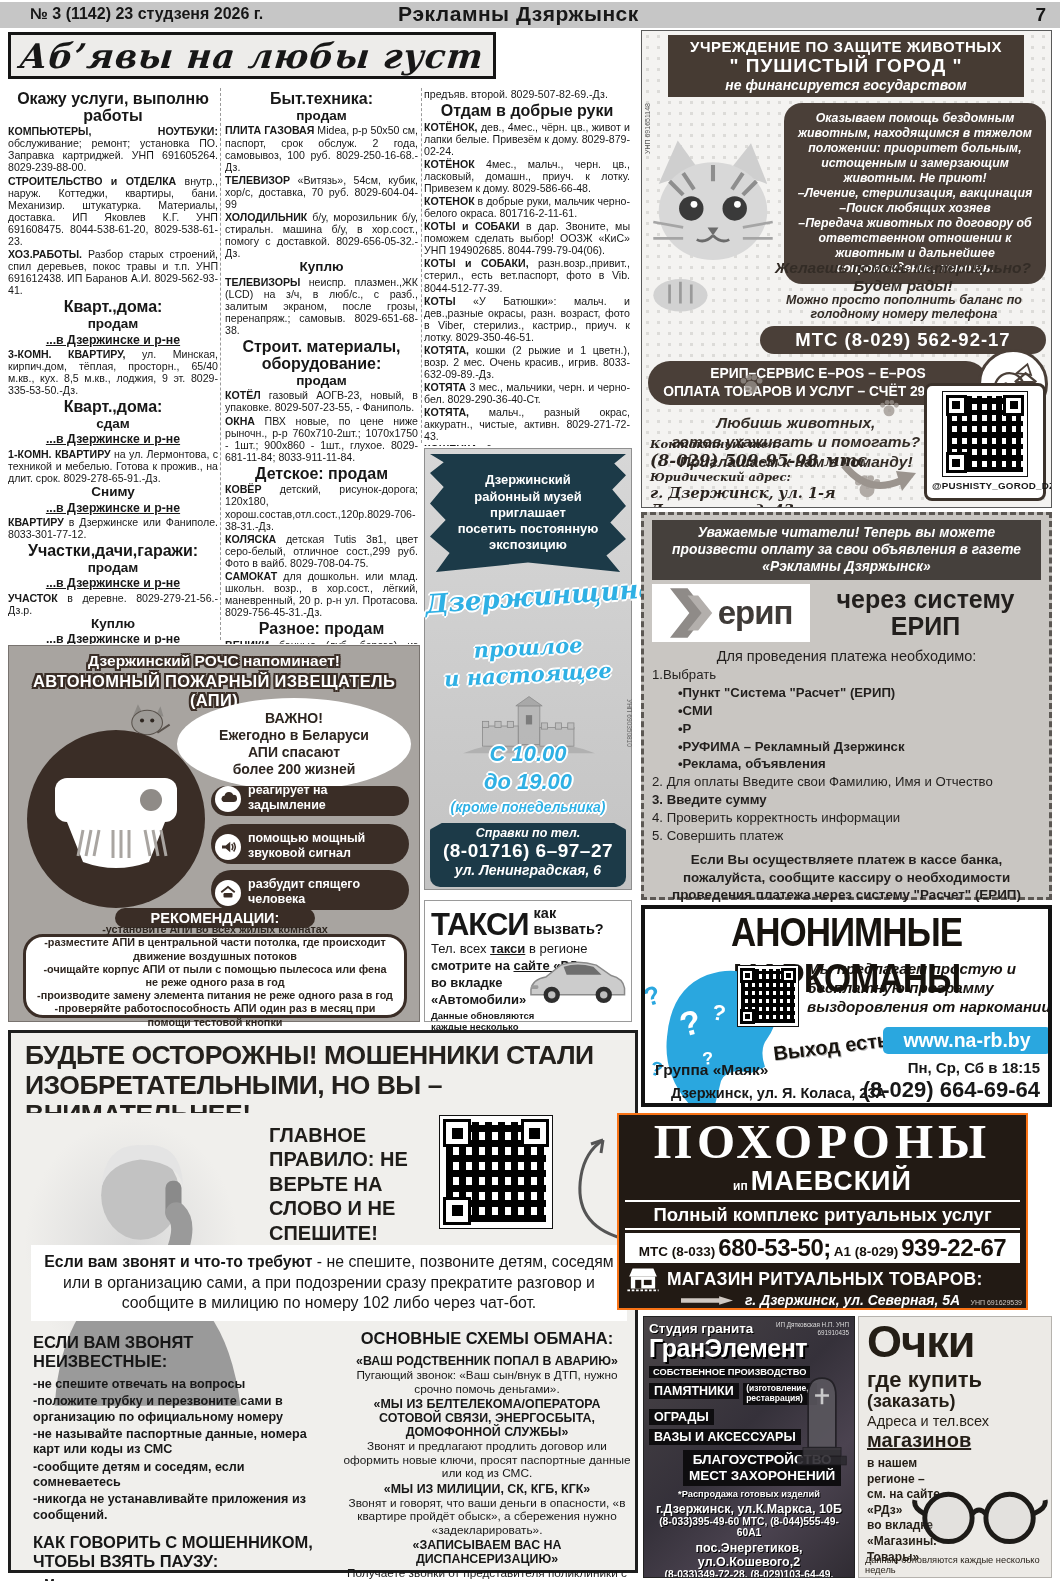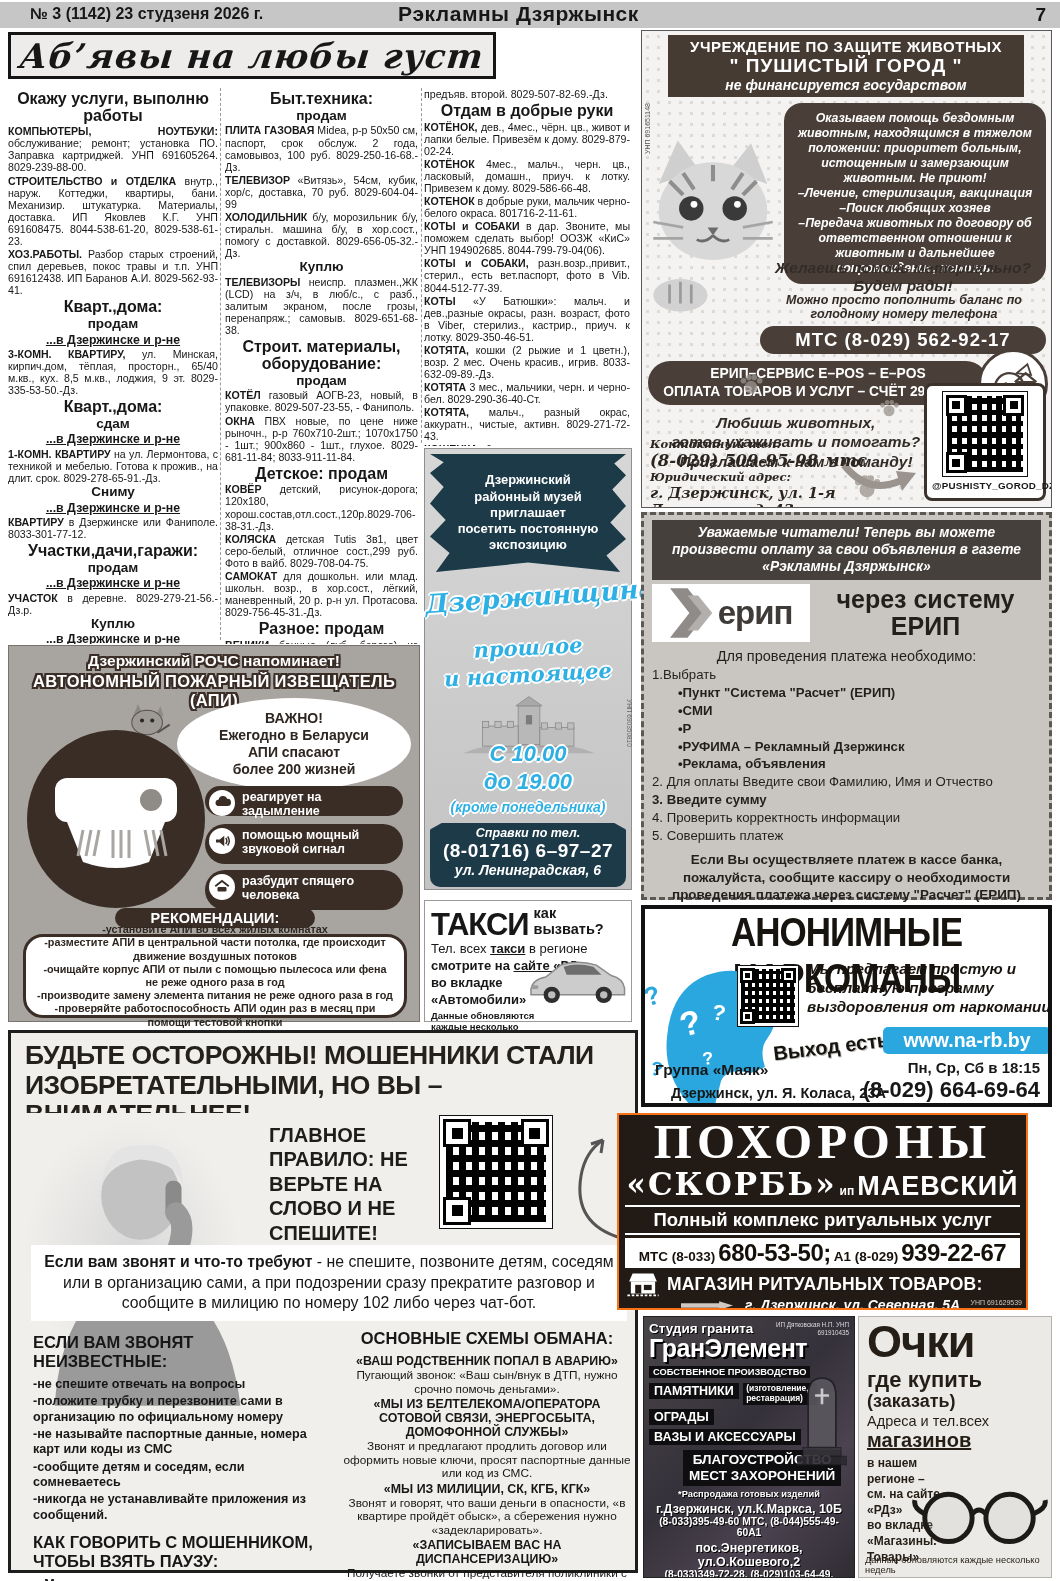--- a/index.html
+++ b/index.html
@@ -58,21 +58,21 @@
   .taxi svg{position:absolute;right:2px;top:46px;width:104px;height:66px}
   
   .api{position:absolute;left:8px;top:645px;width:412px;height:377px;background:#a8a4a0;border:1px solid #78736f}
   .api .oh{width:100%;text-align:center;color:#fff;font-weight:800;
      text-shadow:-2px 0 #3a2d26,2px 0 #3a2d26,0 -2px #3a2d26,0 2px #3a2d26,2px 2px #3a2d26,-2px -2px #3a2d26,2px -2px #3a2d26,-2px 2px #3a2d26}
   .api .h1{position:absolute;top:6px;font-size:15.5px}
   .api .h2{position:absolute;top:26px;font-size:16.5px;letter-spacing:.3px}
   .api .bubble{position:absolute;left:168px;top:52px;width:234px;height:92px;background:#fff;border-radius:50%;display:flex;align-items:center;justify-content:center;text-align:center;font-weight:800;font-size:14px;line-height:1.2;color:#2e2620;white-space:pre-line}
   .api .cat{position:absolute;left:100px;top:52px;width:64px;height:92px}
   .api .circle{position:absolute;left:18px;top:84px;width:178px;height:178px;background:#3a2d26;border-radius:50%}
-  .api .pill{position:absolute;left:196px;width:198px;background:#3a2d26;color:#fff;border-radius:20px;font-size:12.5px;font-weight:bold;display:flex;align-items:flex-start;gap:7px;padding:4px 8px 4px 4px;line-height:1.15}
+  .api .pill{position:absolute;left:202px;width:198px;background:#3a2d26;color:#fff;border-radius:20px;font-size:12.5px;font-weight:bold;display:flex;align-items:flex-end;gap:7px;padding:4px 8px 4px 4px;line-height:1.15}
   .api .pic{flex:0 0 26px;width:26px;height:26px;background:#fff;border-radius:50%;display:flex;align-items:center;justify-content:center}
   .api .rec{position:absolute;left:106px;top:262px;width:200px;background:#3a2d26;color:#fff;text-align:center;font-weight:800;font-size:14.5px;border-radius:14px;padding:2px 0}
   .api .recbox{position:absolute;left:14px;top:288px;width:384px;height:84px;background:#fff;border:3px solid #3a2d26;border-radius:20px;color:#2e2620;font-weight:bold;font-size:10.8px;line-height:1.22;text-align:center;display:flex;flex-direction:column;justify-content:center;padding:2px 10px}
   
   .fraud{position:absolute;left:8px;top:1030px;width:630px;height:543px;background:#f0efec;border:3px solid #1e1e1e}
   .fraud .title{position:absolute;left:14px;top:8px;width:600px;font-size:26.5px;font-weight:800;line-height:1.12;color:#24211d;letter-spacing:-.5px}
   .fraud .photo{position:absolute;left:8px;top:80px;width:250px;height:330px;background:radial-gradient(closest-side at 45% 40%,#d9d9d9,#f0efec 95%)}
   .fraud .rule{position:absolute;left:258px;top:90px;width:166px;text-align:left;font-weight:800;font-size:20px;line-height:1.22;white-space:pre-line;color:#1f1d1a}
   .fraud .qr{position:absolute;left:428px;top:82px;width:114px;height:114px}
   .fraud .arr{position:absolute;left:552px;top:95px;width:66px;height:120px}
@@ -586,21 +586,20 @@
     <div class="site">www.na-rb.by</div>
     <div class="grp">Группа «Маяк»</div>
     <div class="naddr">Дзержинск, ул. Я. Коласа, 23А</div>
     <div class="sched">Пн, Ср, Сб в 18:15</div>
     <div class="nphone">(8-029) 664-69-64</div>
   </div>
 
   <div class="funeral">
     <div class="ft">ПОХОРОНЫ</div>
     <div class="frow">
-      <span class="brand">«СКОРБЬ»</span>
       <span class="ip">ип</span>
       <span class="own">МАЕВСКИЙ</span>
     </div>
     <div class="sub">Полный комплекс ритуальных услуг</div>
     <div class="pstrip">
       <span class="pl">МТС (8-033)</span>
         <span class="pn">680-53-50;</span>
       <span class="pl">А1 (8-029)</span>
         <span class="pn">939-22-67</span>
     </div>

